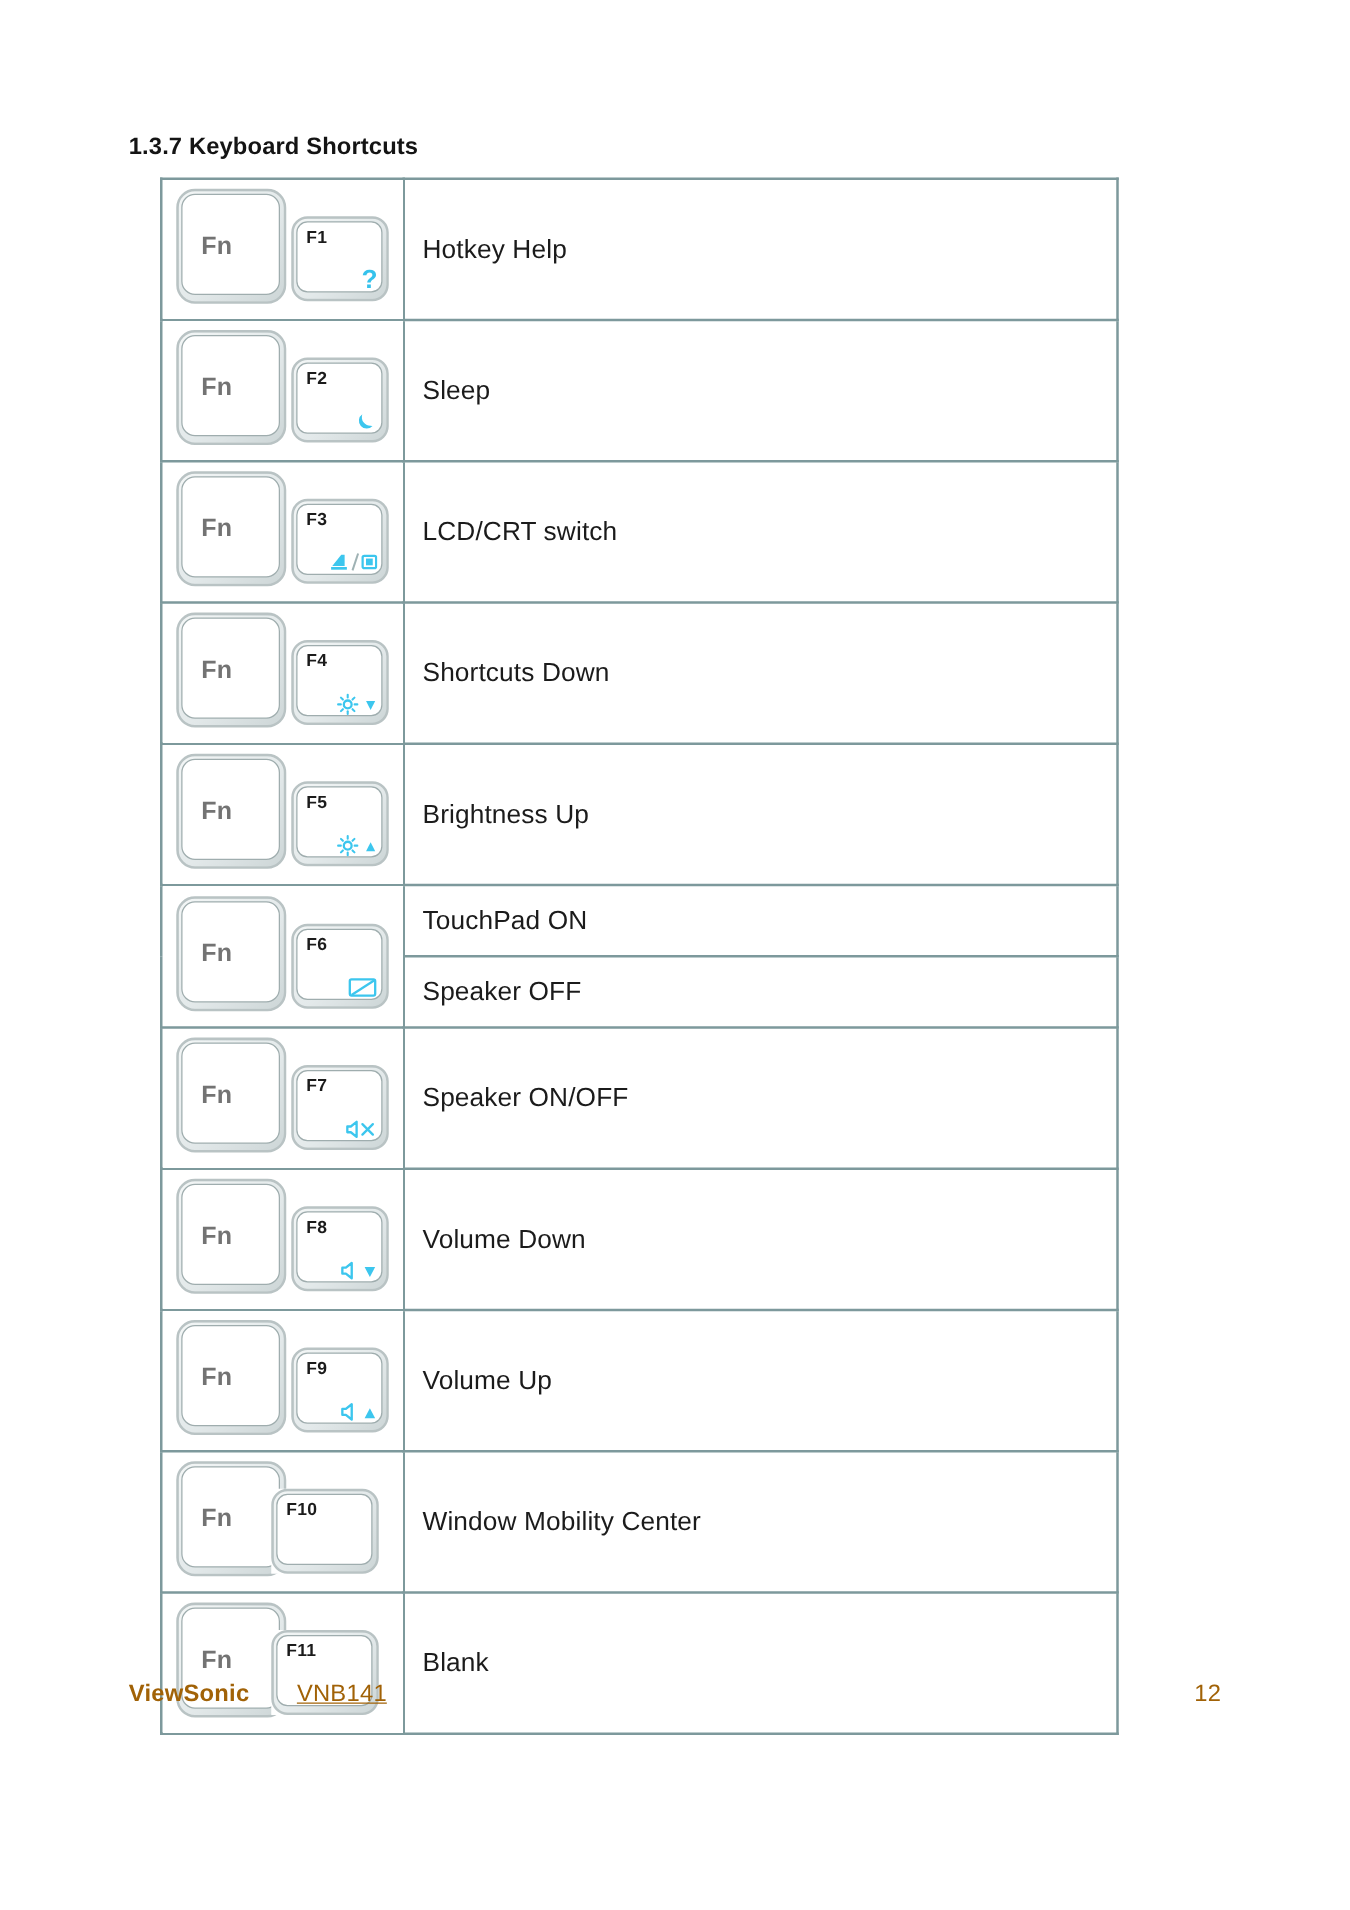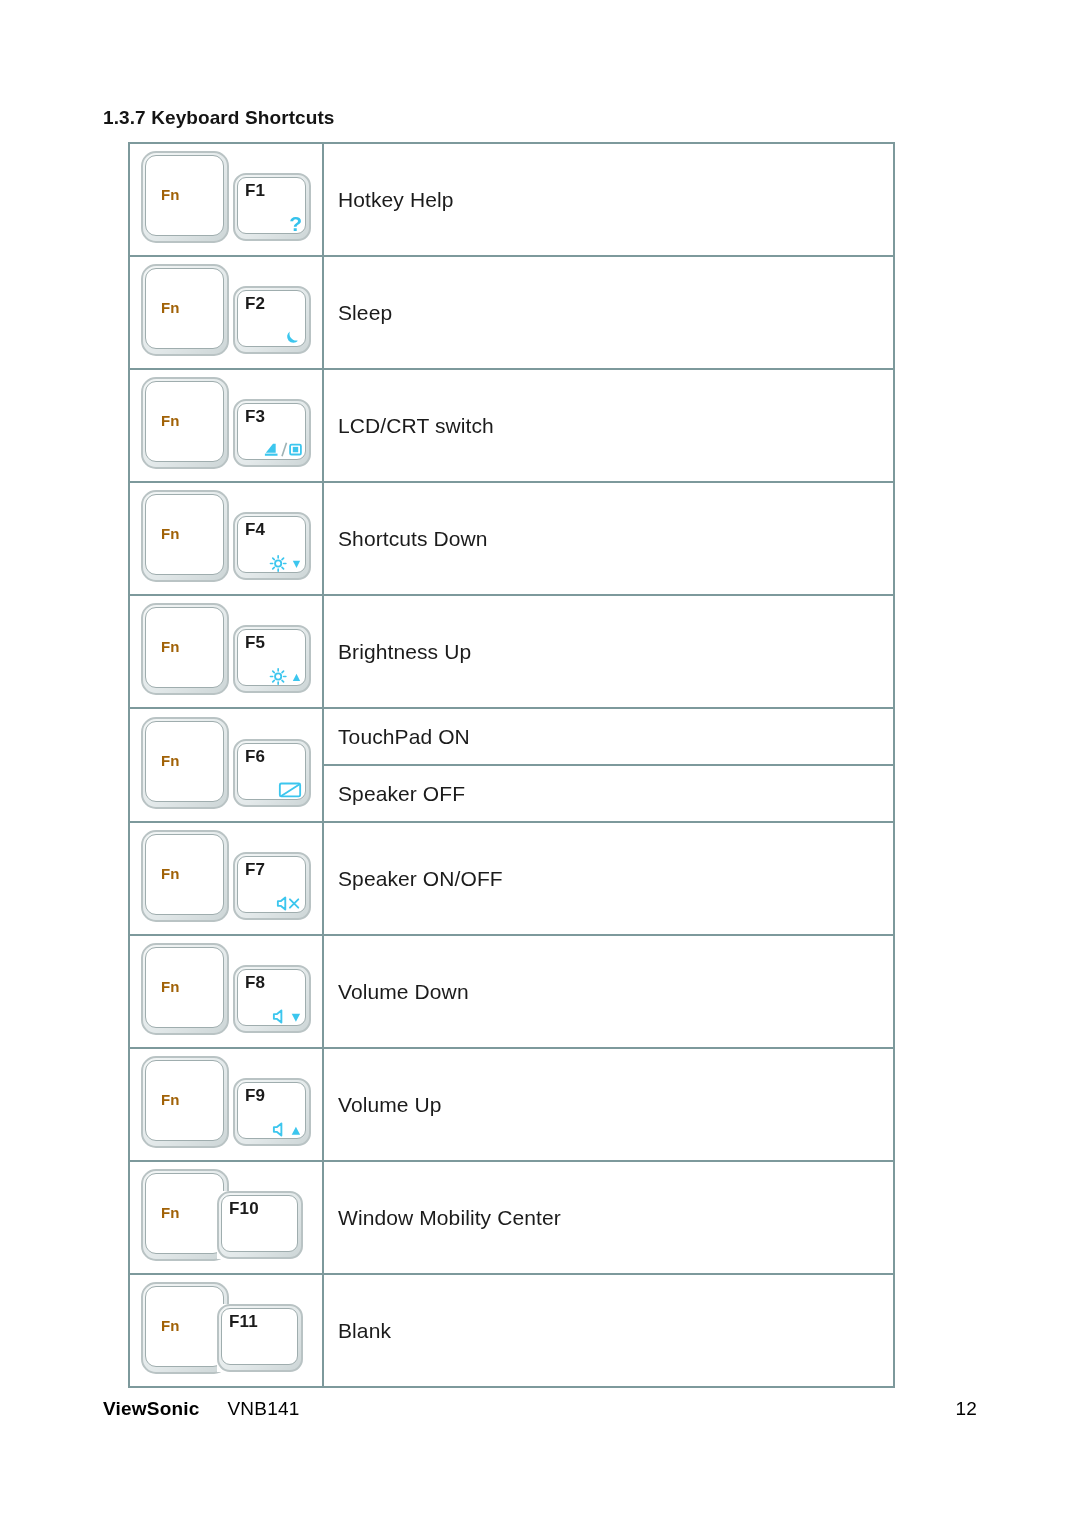--- a/index.html
+++ b/index.html
@@ -120,28 +120,28 @@
     position: absolute;
     z-index: 3;
     font-size: 17px;
     font-weight: bold;
     color: #1b1b1b;
     letter-spacing: 0.2px;
   }
   .key-fn .key-text {
     left: 20px;
     top: 35px;
-    font-size: 15px;
+    font-size: 20px;
     font-weight: bold;
-    color: #a16207;
+    color: #737373;
   }
   .key-f .key-text {
     left: 12px;
     top: 8px;
-    font-size: 17px;
+    font-size: 14px;
   }
 
   
   .key-glyph {
     position: absolute;
     z-index: 3;
     right: 9px;
     bottom: 5px;
     height: 24px;
     display: flex;
@@ -157,34 +157,35 @@
     font-weight: bold;
     color: #35c2ec;
     line-height: 1;
     padding-bottom: 1px;
   }
 
   
   .footer {
     position: absolute;
     left: 103px;
-    top: 1398px;
+    top: 1345px;
     width: 874px;
     display: flex;
     align-items: baseline;
     font-size: 19px;
-    color: #000000;
+    color: #a16207;
   }
   .footer-brand {
     font-weight: bold;
     letter-spacing: 0.2px;
   }
   .footer-model {
-    margin-left: 28px;
+    margin-left: 38px;
     letter-spacing: 0.2px;
+    text-decoration: underline;
   }
   .footer-page {
     margin-left: auto;
     letter-spacing: 0.2px;
   }
 </style>
 </head>
 <body>
 
 <div class="section-heading">1.3.7 Keyboard Shortcuts</div>

